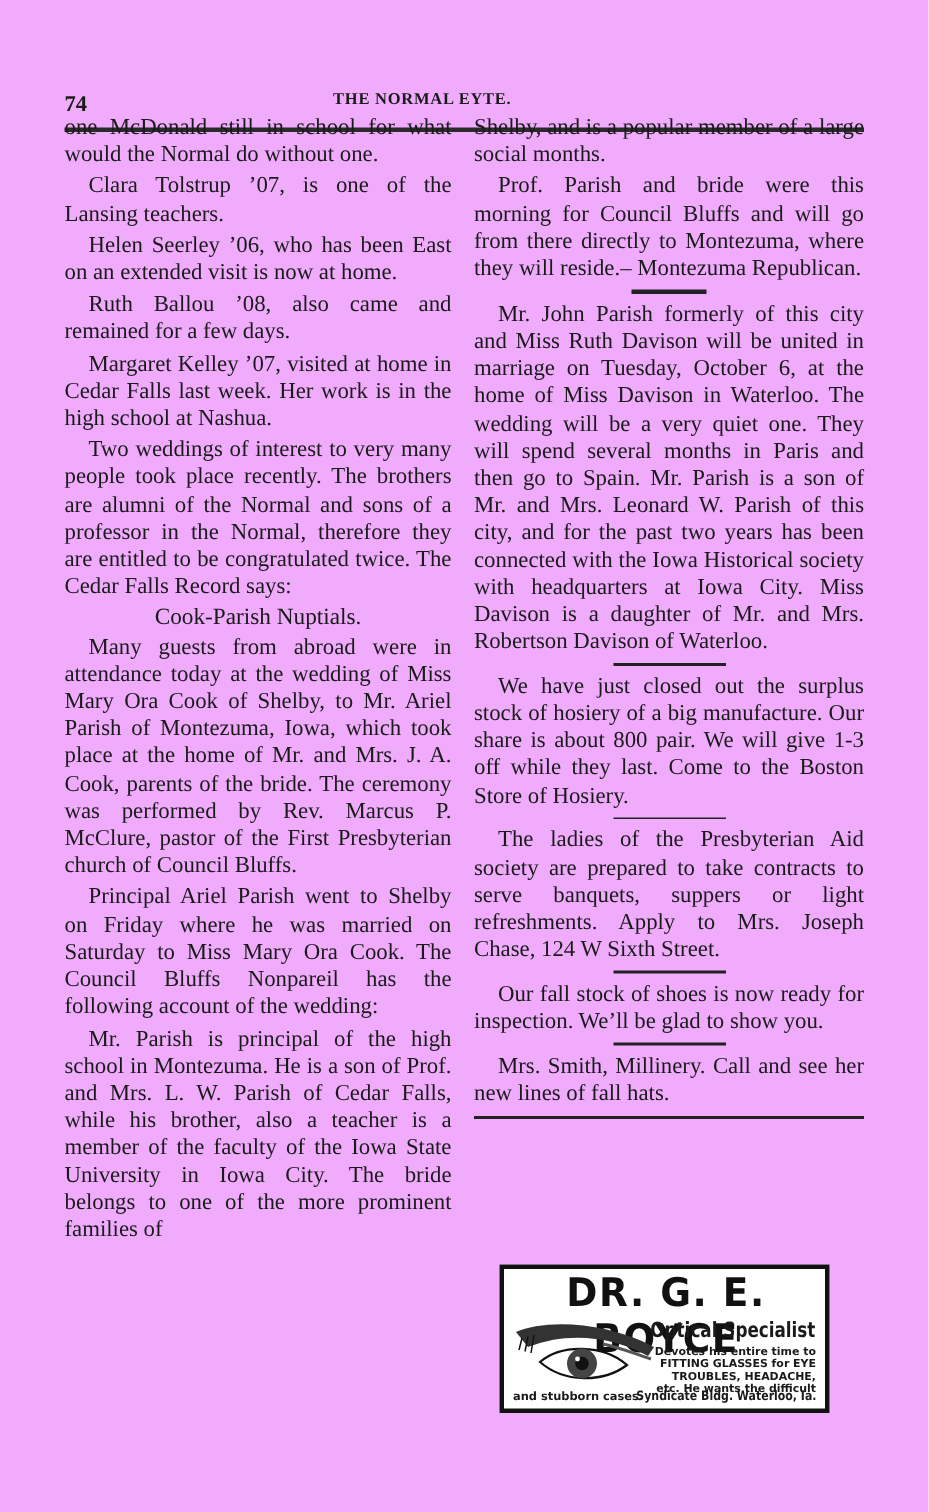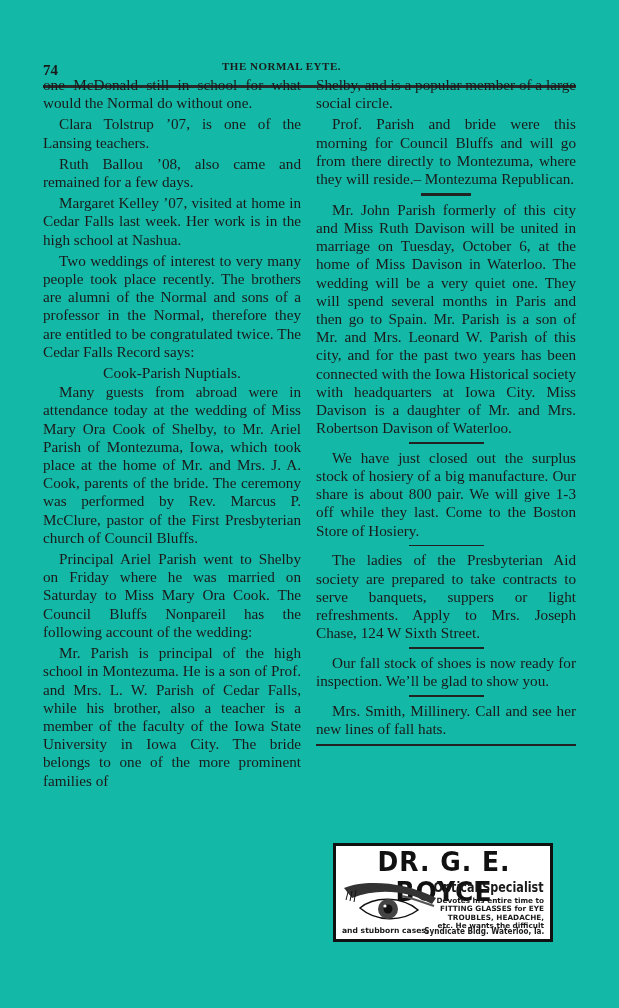--- a/index.html
+++ b/index.html
@@ -1,17 +1,17 @@
 <!DOCTYPE html>
 <html><head>
   <meta charset="utf-8">
   <style>
     html, body { margin: 0; padding: 0; background: #ffffff; }
     body { width: 619px; height: 1008px; position: relative; overflow: hidden; color: #1a1a1a; }
-    .page { position: absolute; left: 0; top: 0; width: 619px; height: 1008px; background: #14b8a6; }
+    .page { position: absolute; left: 0; top: 0; width: 619px; height: 1008px; background: #f0abfc; }
     .header { position: absolute; left: 43px; top: 60px; width: 437px; height: 28px; }
     .page-num { position: absolute; left: 0; top: 2px; font-family: "Liberation Serif", serif; font-weight: bold; font-size: 15px; }
     .journal-title { position: absolute; left: 0; right: 0; top: 0; text-align: center; font-family: "Liberation Serif", serif; font-weight: bold; font-size: 11px; letter-spacing: 0.5px; padding-left: 40px; }
     .header-rule { position: absolute; left: 43px; top: 85px; width: 533px; height: 3px; background: #2a2a2a; }
     .col { position: absolute; top: 76px; font-family: "Liberation Serif", serif; font-size: 15.2px; line-height: 18.2px; text-align: justify; }
     .col-left { left: 43px; width: 258px; }
     .col-right { left: 316px; width: 260px; }
     .col p { margin: 0 0 3px 0; text-indent: 0; }
     .col p.ind { text-indent: 16px; }
     .subhead { font-weight: normal; text-align: center; font-size: 15.5px; margin: 0 0 1px 0; }
@@ -34,31 +34,32 @@
 
   <div class="header">
     <span class="page-num">74</span>
     <div class="journal-title">THE NORMAL EYTE.</div>
   </div>
   <div class="header-rule"></div>
 
   <div class="col col-left">
     <p>one McDonald still in school for what would the Normal do without one.</p>
     <p class="ind">Clara Tolstrup ’07, is one of the Lansing teachers.</p>
+    <p class="ind">Helen Seerley ’06, who has been East on an extended visit is now at home.</p>
     <p class="ind">Ruth Ballou ’08, also came and remained for a few days.</p>
     <p class="ind">Margaret Kelley ’07, visited at home in Cedar Falls last week. Her work is in the high school at Nashua.</p>
     <p class="ind">Two weddings of interest to very many people took place recently. The brothers are alumni of the Normal and sons of a professor in the Normal, therefore they are entitled to be congratulated twice. The Cedar Falls Record says:</p>
     <div class="subhead">Cook-Parish Nuptials.</div>
     <p class="ind">Many guests from abroad were in attendance today at the wedding of Miss Mary Ora Cook of Shelby, to Mr. Ariel Parish of Montezuma, Iowa, which took place at the home of Mr. and Mrs. J. A. Cook, parents of the bride. The ceremony was performed by Rev. Marcus P. McClure, pastor of the First Presbyterian church of Council Bluffs.</p>
     <p class="ind">Principal Ariel Parish went to Shelby on Friday where he was married on Saturday to Miss Mary Ora Cook. The Council Bluffs Nonpareil has the following account of the wedding:</p>
     <p class="ind">Mr. Parish is principal of the high school in Montezuma. He is a son of Prof. and Mrs. L. W. Parish of Cedar Falls, while his brother, also a teacher is a member of the faculty of the Iowa State University in Iowa City. The bride belongs to one of the more prominent families of</p>
   </div>
 
   <div class="col col-right">
-    <p>Shelby, and is a popular member of a large social circle.</p>
+    <p>Shelby, and is a popular member of a large social months.</p>
     <p class="ind">Prof. Parish and bride were this morning for Council Bluffs and will go from there directly to Montezuma, where they will reside.– Montezuma Republican.</p>
     <div class="short-rule thick"></div>
     <p class="ind">Mr. John Parish formerly of this city and Miss Ruth Davison will be united in marriage on Tuesday, October 6, at the home of Miss Davison in Waterloo. The wedding will be a very quiet one. They will spend several months in Paris and then go to Spain. Mr. Parish is a son of Mr. and Mrs. Leonard W. Parish of this city, and for the past two years has been connected with the Iowa Historical society with headquarters at Iowa City. Miss Davison is a daughter of Mr. and Mrs. Robertson Davison of Waterloo.</p>
     <div class="short-rule"></div>
     <p class="ind">We have just closed out the surplus stock of hosiery of a big manufacture. Our share is about 800 pair. We will give 1-3 off while they last. Come to the Boston Store of Hosiery.</p>
     <div class="short-rule"></div>
     <p class="ind">The ladies of the Presbyterian Aid society are prepared to take contracts to serve banquets, suppers or light refreshments. Apply to Mrs. Joseph Chase, 124 W Sixth Street.</p>
     <div class="short-rule"></div>
     <p class="ind">Our fall stock of shoes is now ready for inspection. We’ll be glad to show you.</p>
     <div class="short-rule"></div>

